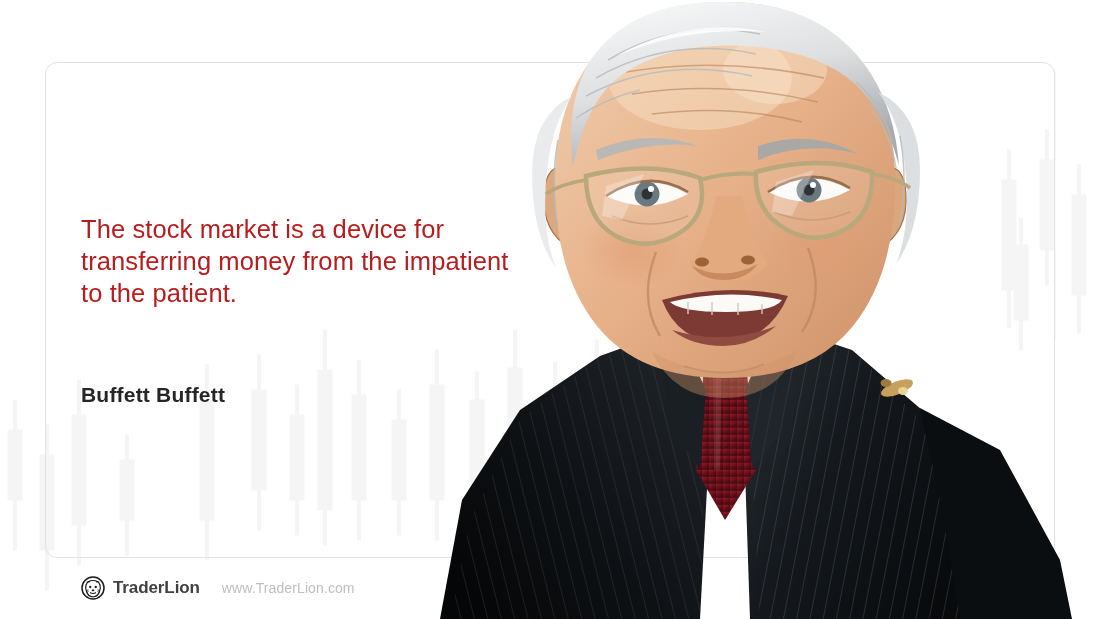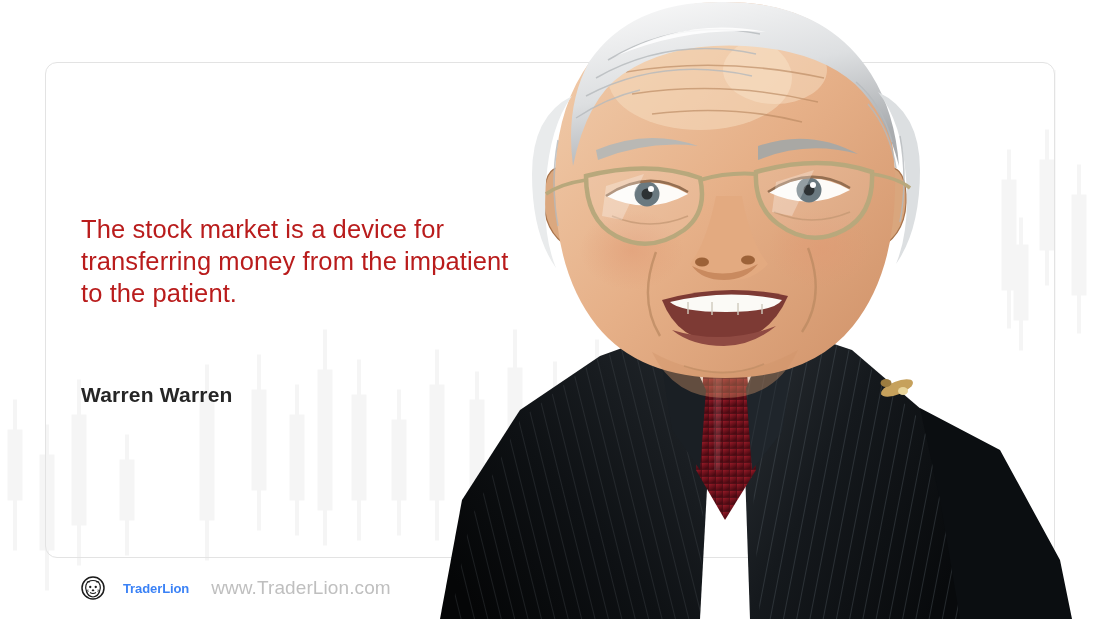--- a/index.html
+++ b/index.html
@@ -88,29 +88,29 @@
   #brand-lockup {
     display: flex;
     align-items: center;
   }
   #lion-icon {
     width: 24px;
     height: 24px;
     display: block;
   }
   #brand-name {
-    margin-left: 18px;
-    font-size: 13px;
+    margin-left: 8px;
+    font-size: 17px;
     font-weight: bold;
-    color: #3b82f6;
+    color: #404040;
     letter-spacing: -0.1px;
   }
   #site-url {
     margin-left: 22px;
-    font-size: 19px;
+    font-size: 14px;
     color: #bfbfbf;
     letter-spacing: 0.1px;
   }
 </style>
 </head>
 <body>
 
 <svg id="bg-chart" viewBox="0 0 1100 619" preserveAspectRatio="none">
   <g fill="#f5f5f5" stroke="#f5f5f5">
     <g>
@@ -388,21 +388,21 @@
     <path d="M206 186 l38 -12 l-22 46 l-20 -4 Z"></path>
     <path d="M376 182 l38 -12 l-22 46 l-20 -4 Z"></path>
   </g>
 </svg>
 
 <div id="quote-block">
   <p id="quote-text">The stock market is a device for
 transferring money from the impatient
 to the patient.</p>
 </div>
-<p id="attribution-name">Warren Warren</p>
+<p id="attribution-name">Buffett Buffett</p>
 
 <div id="footer">
   <div id="brand-lockup">
     <svg id="lion-icon" viewBox="0 0 48 48">
       <circle cx="24" cy="24" r="22" fill="none" stroke="#1b1b1b" stroke-width="3"></circle>
       <path d="M24 9 q-11 0 -14 9 q-2 7 1 13 q3 10 13 11 q10 -1 13 -11 q3 -6 1 -13 q-3 -9 -14 -9 Z" fill="none" stroke="#1b1b1b" stroke-width="2.4"></path>
       <path d="M12 13 q3 -3 6 -1 M36 13 q-3 -3 -6 -1" stroke="#1b1b1b" stroke-width="2.4" fill="none"></path>
       <circle cx="18.5" cy="22" r="2.3" fill="#1b1b1b"></circle>
       <circle cx="29.5" cy="22" r="2.3" fill="#1b1b1b"></circle>
       <path d="M24 26 l-3 3 l3 2 l3 -2 Z" fill="#1b1b1b"></path>

